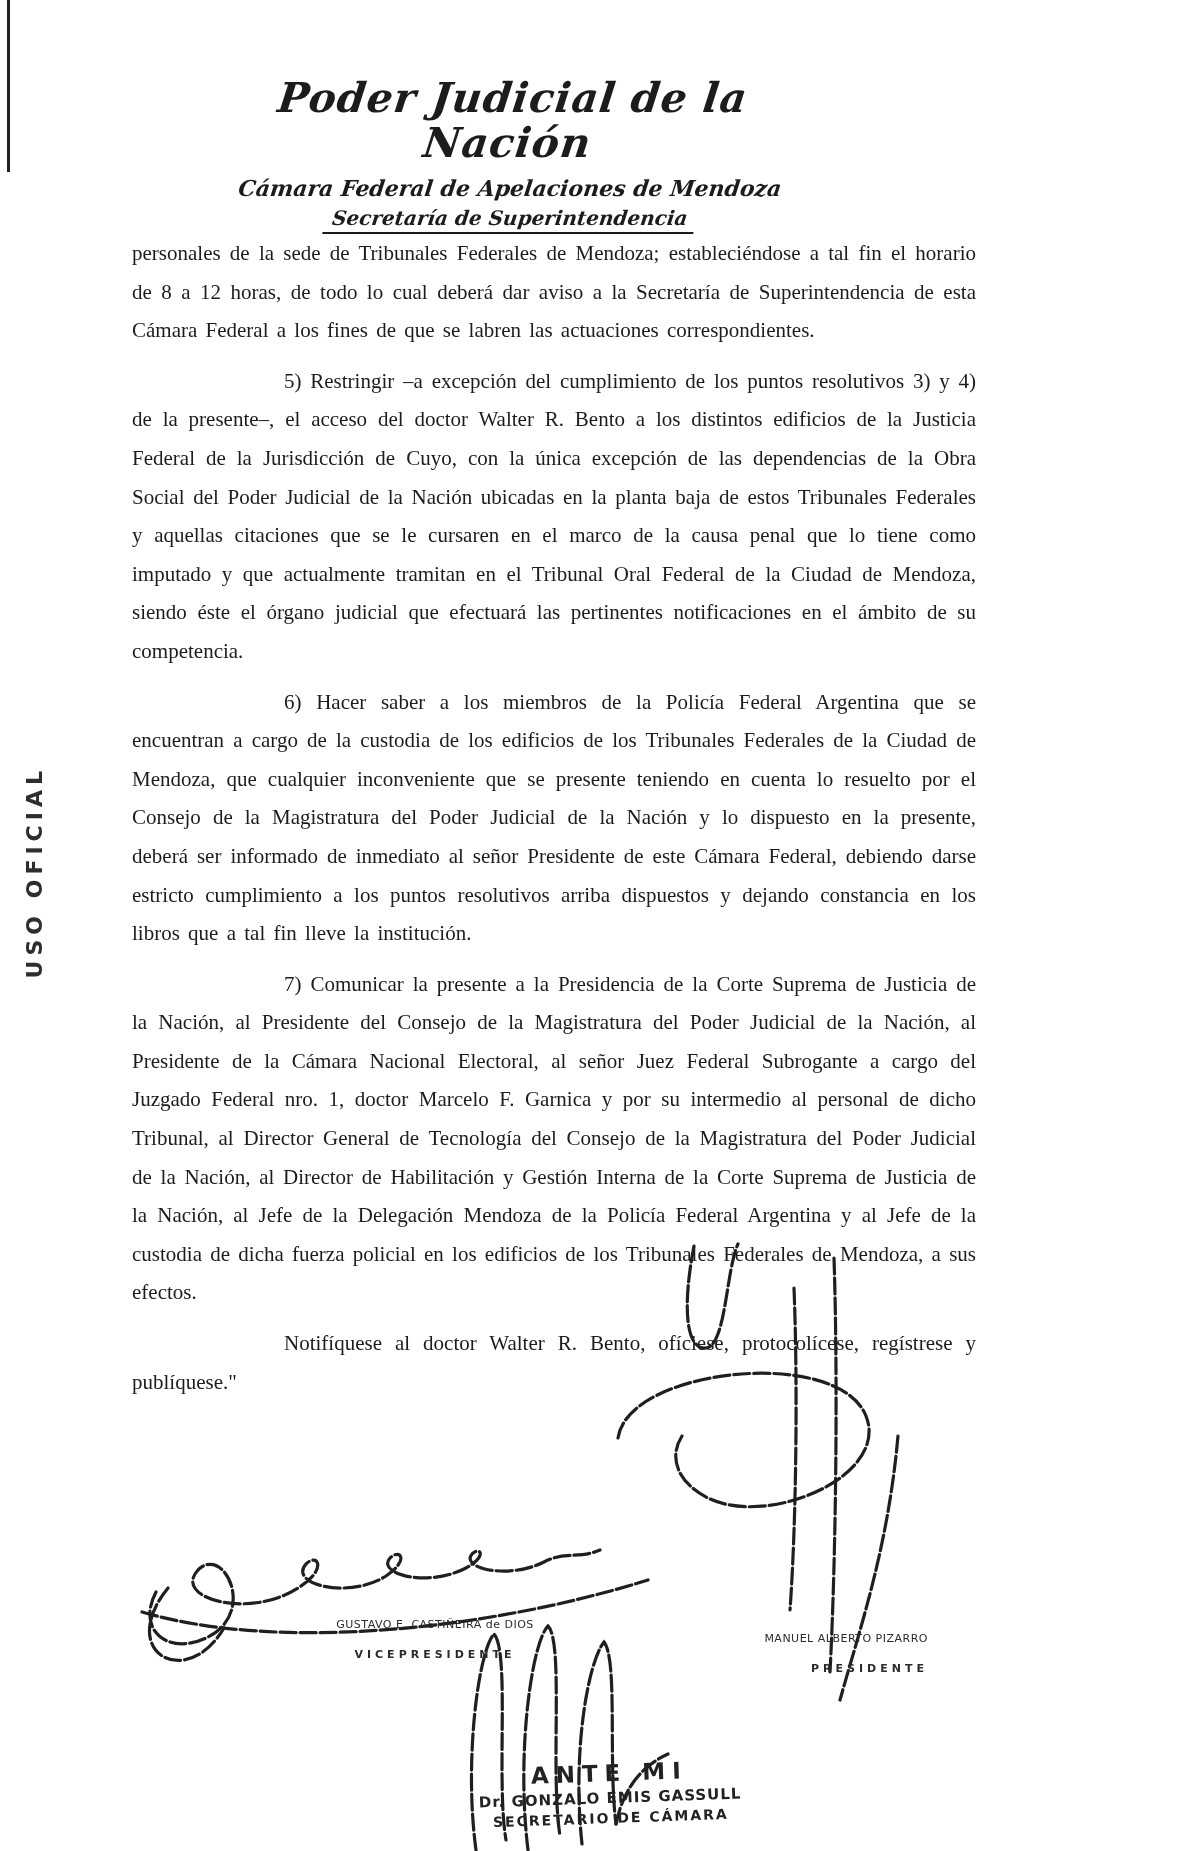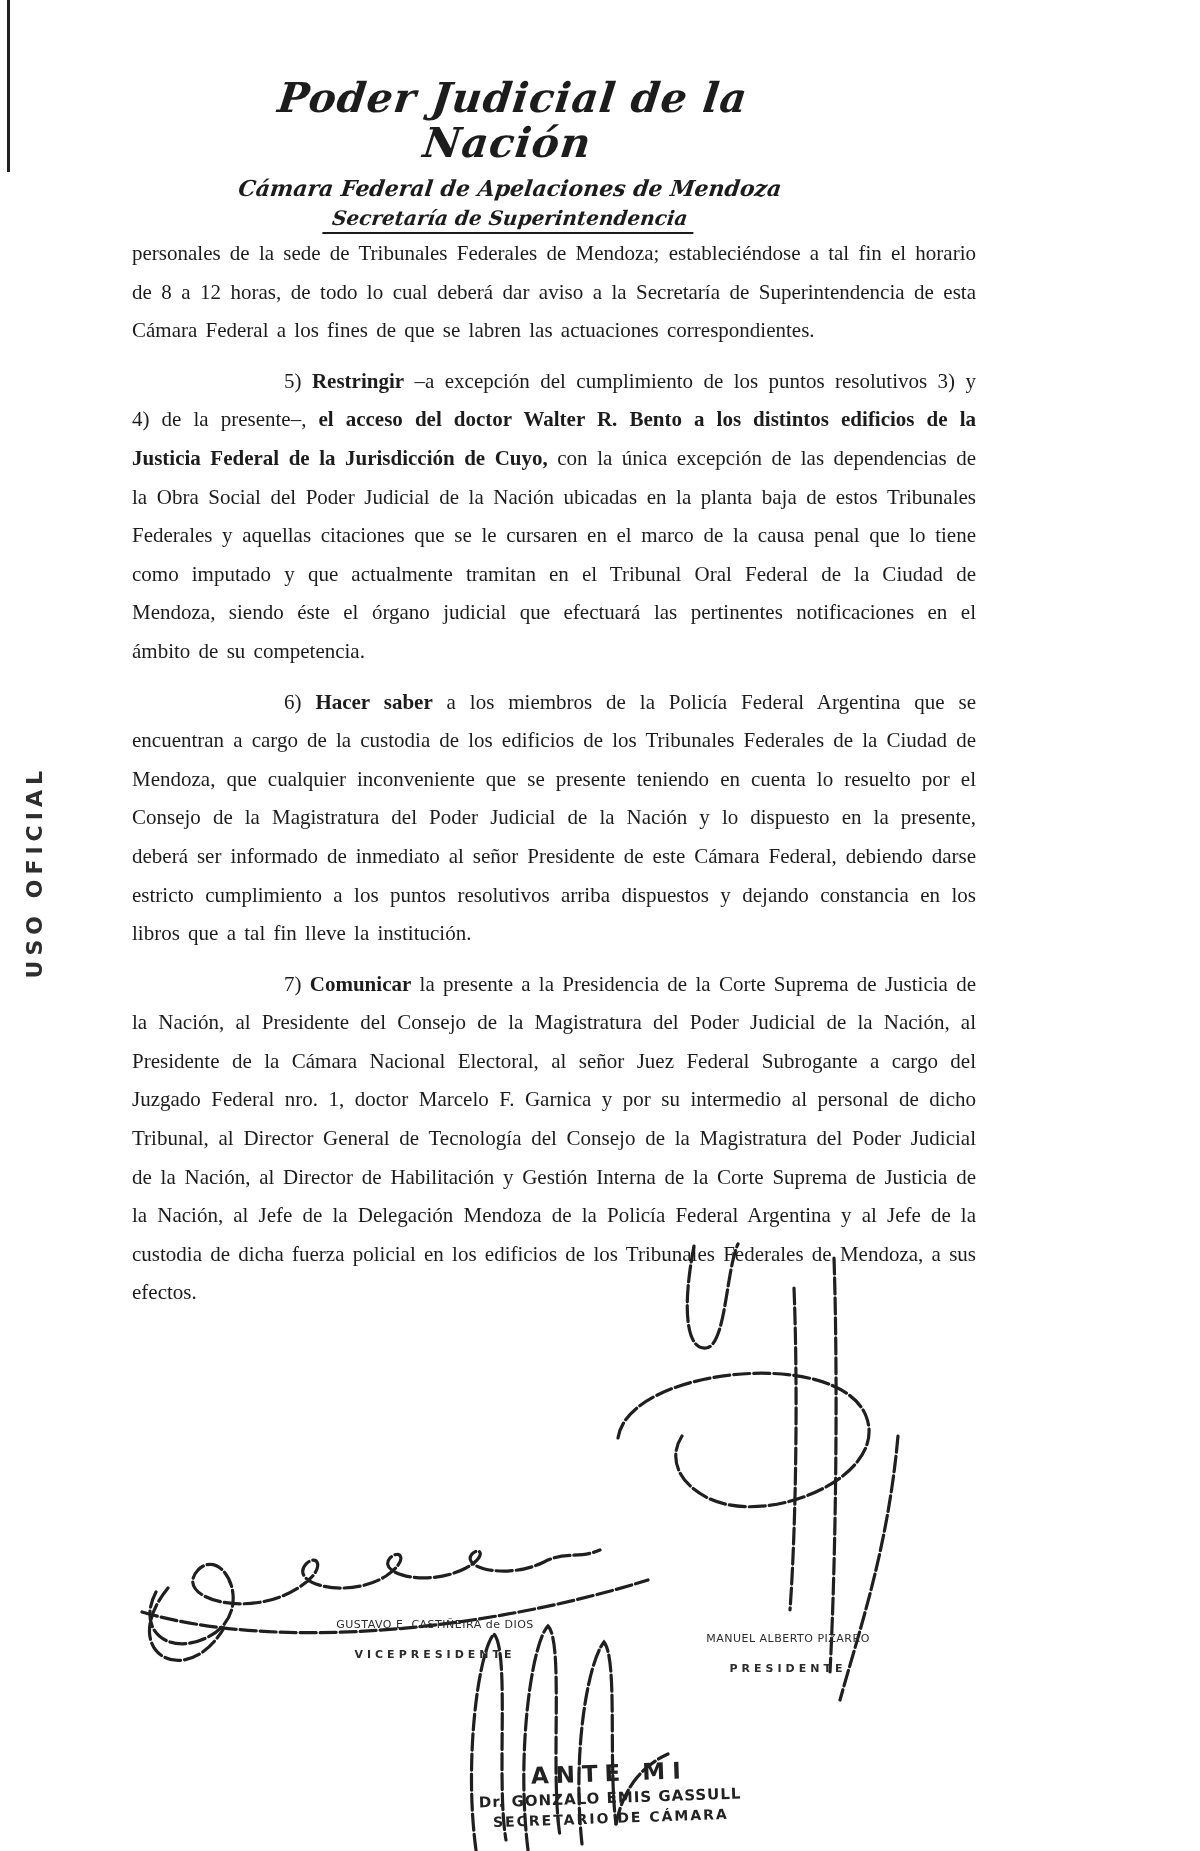--- a/index.html
+++ b/index.html
@@ -36,21 +36,21 @@
     font-size:22px; letter-spacing:5px; color:#2e2e2e;
   }
 
   
   .body-text {
     position:absolute; left:120px; top:222px; width:868px;
     font-size:21px; line-height:38.6px; text-align:justify; word-spacing:3px;
   }
   .para { margin:12px; }
   .para.indent { text-indent:152px; }
-  .b { font-weight:bold; }
+  .b { font-weight:normal; }
 
   
   .sig { position:absolute; }
   .sig path { fill:none; stroke:#1f1f1f; stroke-width:3.2; stroke-linecap:round; stroke-dasharray:16 4; }
   .sig-name-block {
     position:absolute; text-align:center;
     font-family:"DejaVu Sans", sans-serif; color:#2b2b2b;
   }
   .sig-name { font-size:11px; font-weight:normal; letter-spacing:0.5px; white-space:nowrap; }
   .sig-role { font-size:11px; font-weight:bold; letter-spacing:4px; margin-top:17px; }
@@ -79,20 +79,21 @@
     </div>
   </div>
 
   <div class="side-label">USO OFICIAL</div>
 
   <div class="body-text">
     <p class="para"><span>personales de la sede de Tribunales Federales de Mendoza; estableciéndose a tal fin el horario de 8 a 12 horas, de todo lo cual deberá dar aviso a la Secretaría de Superintendencia de esta Cámara Federal a los fines de que se labren las actuaciones correspondientes.</span></p>
     <p class="para indent"><span>5)  </span><span class="b">Restringir</span><span> –a excepción del cumplimiento de los puntos resolutivos 3) y 4) de la presente–, </span><span class="b">el acceso del doctor Walter R. Bento a los distintos edificios de la Justicia Federal de la Jurisdicción de Cuyo,</span><span> con la única excepción de las dependencias de la Obra Social del Poder Judicial de la Nación ubicadas en la planta baja de estos Tribunales Federales y aquellas citaciones que se le cursaren en el marco de la causa penal que lo tiene como imputado y que actualmente tramitan en el Tribunal Oral Federal de la Ciudad de Mendoza, siendo éste el órgano judicial que efectuará las pertinentes notificaciones en el ámbito de su competencia.</span></p>
     <p class="para indent"><span>6)  </span><span class="b">Hacer saber</span><span> a los miembros de la Policía Federal Argentina que se encuentran a cargo de la custodia de los edificios de los Tribunales Federales de la Ciudad de Mendoza, que cualquier inconveniente que se presente teniendo en cuenta lo resuelto por el Consejo de la Magistratura del Poder Judicial de la Nación y lo dispuesto en la presente, deberá ser informado de inmediato al señor Presidente de este Cámara Federal, debiendo darse estricto cumplimiento a los puntos resolutivos arriba dispuestos y dejando constancia en los libros que a tal fin lleve la institución.</span></p>
     <p class="para indent"><span>7)  </span><span class="b">Comunicar</span><span> la presente a la Presidencia de la Corte Suprema de Justicia de la Nación, al Presidente del Consejo de la Magistratura del Poder Judicial de la Nación, al Presidente de la Cámara Nacional Electoral, al señor Juez Federal Subrogante a cargo del Juzgado Federal nro. 1, doctor Marcelo F. Garnica y por su intermedio al personal de dicho Tribunal, al Director General de Tecnología del Consejo de la Magistratura del Poder Judicial de la Nación, al Director de Habilitación y Gestión Interna de la Corte Suprema de Justicia de la Nación, al Jefe de la Delegación Mendoza de la Policía Federal Argentina y al Jefe de la custodia de dicha fuerza policial en los edificios de los Tribunales Federales de Mendoza, a sus efectos.</span></p>
+    <p class="para indent"><span>Notifíquese al doctor Walter R. Bento, ofíciese, protocolícese, regístrese y publíquese."</span></p>
   </div>
 
   <svg class="sig" style="left:128px; top:1460px;" width="530" height="215" viewBox="0 0 530 215">
     <path d="M40,128 C-12,192 58,232 96,168"></path>
     <path d="M28,132 C8,170 40,196 78,178 C130,154 96,84 70,110 C44,138 120,160 170,128 C200,110 190,92 178,104 C160,124 220,140 258,116 C282,100 272,88 262,98 C248,114 300,128 338,108 C360,96 352,86 344,94 C332,108 380,120 416,102 C440,90 448,100 472,90"></path>
     <path d="M14,152 C150,192 360,170 520,120"></path>
   </svg>
 
   <svg class="sig" style="left:598px; top:1228px;" width="322" height="480" viewBox="0 0 322 480">
     <path d="M96,18 C84,80 88,122 108,120 C128,118 128,42 140,16"></path>
@@ -107,21 +108,21 @@
     <path d="M108,238 C96,140 112,30 128,14 C144,30 130,160 140,224"></path>
     <path d="M162,232 C152,140 168,50 184,30 C198,48 188,150 196,212"></path>
     <path d="M196,212 C204,172 226,152 248,142"></path>
   </svg>
 
   <div class="sig-name-block" style="left:295px; top:1618px; width:280px;">
     <div class="sig-name">GUSTAVO E. CASTIÑEIRA de DIOS</div>
     <div class="sig-role">VICEPRESIDENTE</div>
   </div>
 
-  <div class="sig-name-block" style="left:648px; top:1632px; width:280px;">
+  <div class="sig-name-block" style="left:648px; top:1632px; width:280px;text-align:right;">
     <div class="sig-name">MANUEL ALBERTO PIZARRO</div>
     <div class="sig-role">PRESIDENTE</div>
   </div>
 
   <div class="stamp">
     <div class="stamp-ante">ANTE MI</div>
     <div class="stamp-name">Dr. GONZALO EMIS GASSULL</div>
     <div class="stamp-role">SECRETARIO DE CÁMARA</div>
   </div>
 

